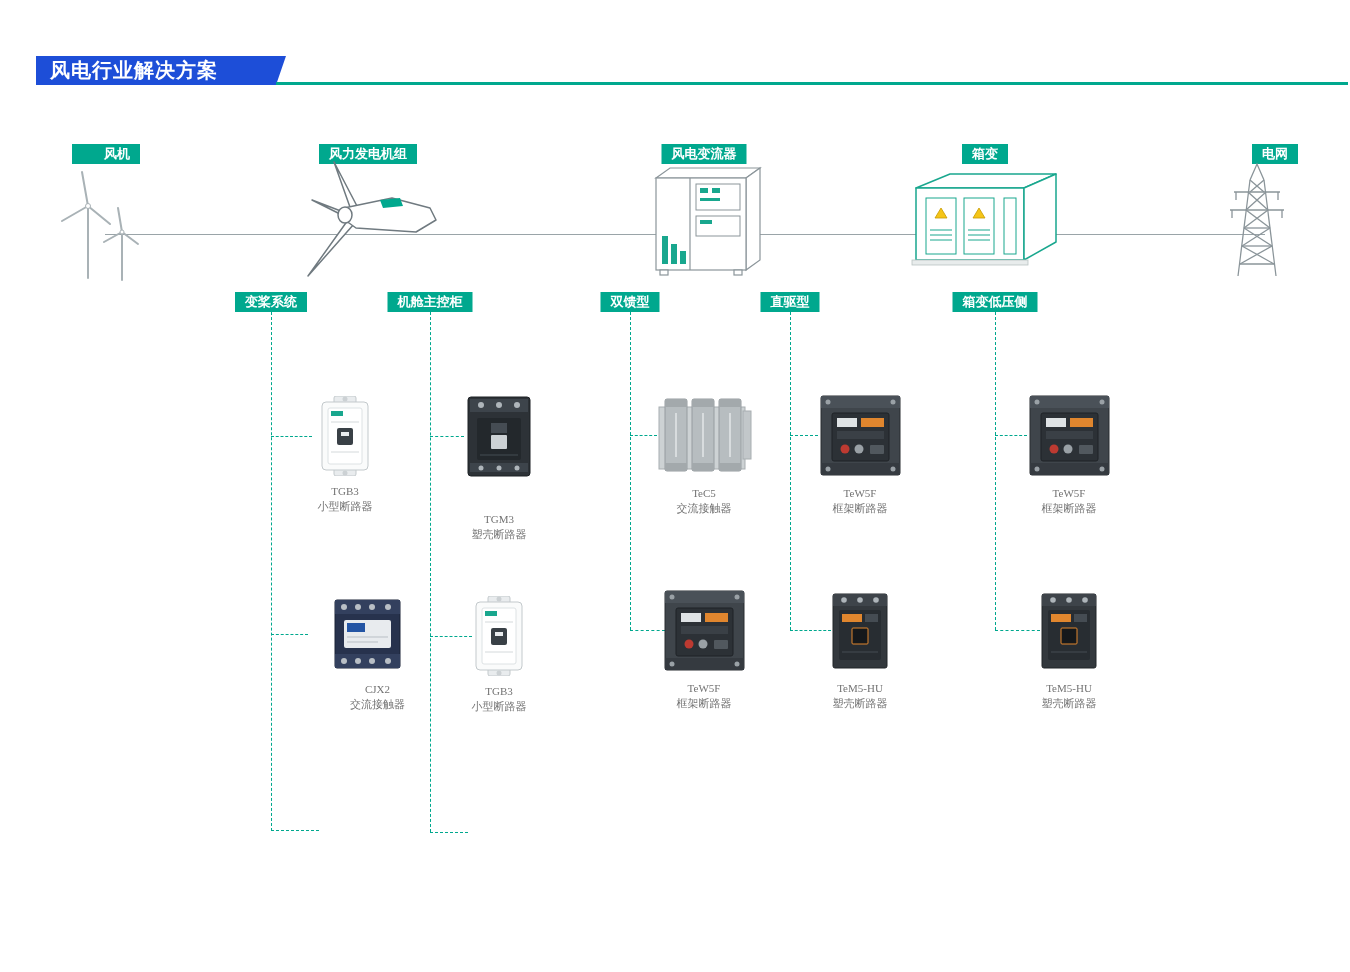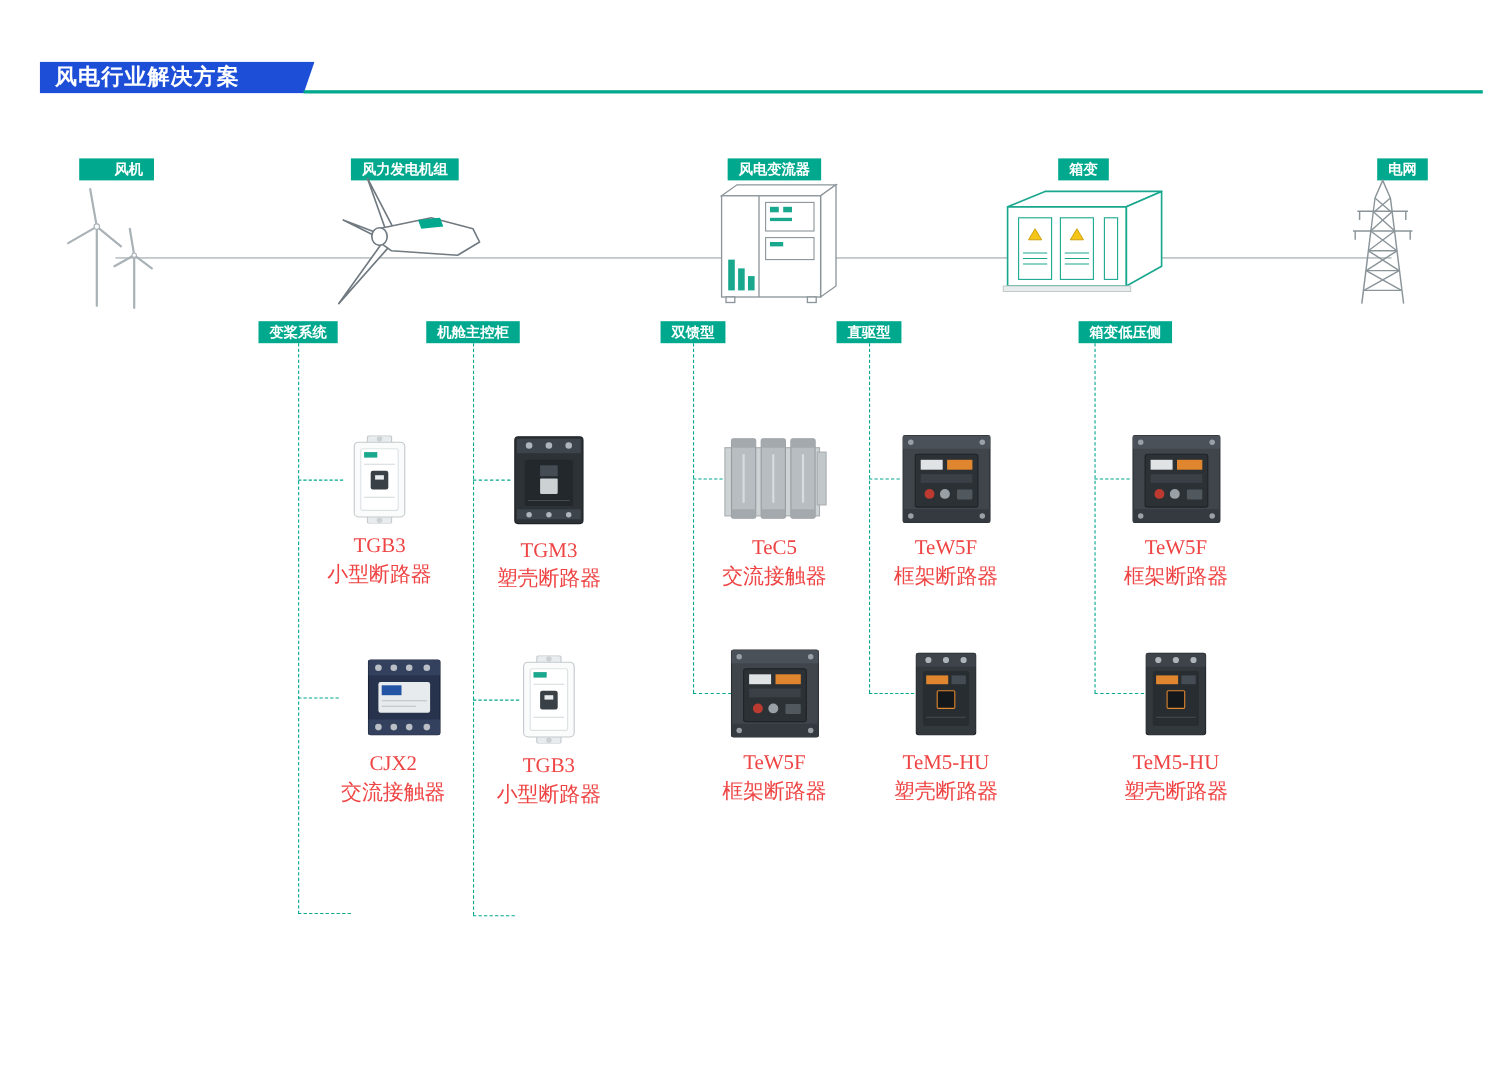--- a/index.html
+++ b/index.html
@@ -16,21 +16,21 @@
   .tag { position:absolute; transform:translateX(-50%); background:#00A88E; color:#fff;
     font-size:13px; font-weight:bold; height:20px; line-height:20px; padding:0 10px; white-space:nowrap; }
 
   .flow-line { position:absolute; left:105px; top:234px; width:1160px; border-top:1px solid #9aa4a8; }
   .illus { position:absolute; }
 
   .vline { position:absolute; width:0; border-left:1px dashed #00A88E; }
   .hline { position:absolute; height:0; border-top:1px dashed #00A88E; }
 
   .product { position:absolute; width:120px; display:flex; flex-direction:column; align-items:center; }
-  .p-label { margin-top:8px; text-align:center; color:#ef4444; font-size:19px; line-height:1.35;
+  .p-label { margin-top:8px; text-align:center; color:#737373; font-size:11px; line-height:1.35;
     font-family:"Liberation Serif","DejaVu Serif",serif; }
 
   .defs-hidden { position:absolute; width:0; height:0; overflow:hidden; }
 </style>
 </head>
 <body>
 
 <div class="canvas">
 
   <svg class="defs-hidden" aria-hidden="true">
@@ -266,21 +266,21 @@
       <line x1="22" y1="70" x2="48" y2="70"></line>
       <line x1="20" y1="88" x2="50" y2="88"></line>
       <line x1="18" y1="106" x2="52" y2="106"></line>
     </g>
   </svg>
 
   <div class="tag" style="left:271px; top:292px;">变桨系统</div>
   <div class="tag" style="left:430px; top:292px;">机舱主控柜</div>
   <div class="tag" style="left:630px; top:292px;text-align:right;">双馈型</div>
   <div class="tag" style="left:790px; top:292px;">直驱型</div>
-  <div class="tag" style="left:995px; top:292px;margin-left:28px;">箱变低压侧</div>
+  <div class="tag" style="left:995px; top:292px;">箱变低压侧</div>
 
   <div class="vline" style="left:271px; top:312px; height:519px;"></div>
   <div class="vline" style="left:430px; top:312px; height:520px;"></div>
   <div class="vline" style="left:630px; top:312px; height:318px;"></div>
   <div class="vline" style="left:790px; top:312px; height:318px;"></div>
   <div class="vline" style="left:995px; top:312px; height:318px;"></div>
 
   <div class="hline" style="left:271px; top:436px; width:41px;"></div>
   <div class="hline" style="left:271px; top:634px; width:37px;"></div>
   <div class="hline" style="left:271px; top:830px; width:48px;"></div>
@@ -306,21 +306,21 @@
   <div class="product" style="left:285px; top:594px;align-items:flex-end;">
     <svg width="75" height="80">
         <use href="#sym-cjx2" xlink:href="#sym-cjx2"></use>
       </svg>
     <div class="p-label">
       <div>CJX2</div>
       <div>交流接触器</div>
     </div>
   </div>
 
-  <div class="product" style="left:439px; top:393px;">
+  <div class="product" style="left:439px; top:393px;gap:24px;">
     <svg width="70" height="87">
         <use href="#sym-mccb" xlink:href="#sym-mccb"></use>
       </svg>
     <div class="p-label">
       <div>TGM3</div>
       <div>塑壳断路器</div>
     </div>
   </div>
   <div class="product" style="left:439px; top:596px;">
     <svg width="66" height="80">

